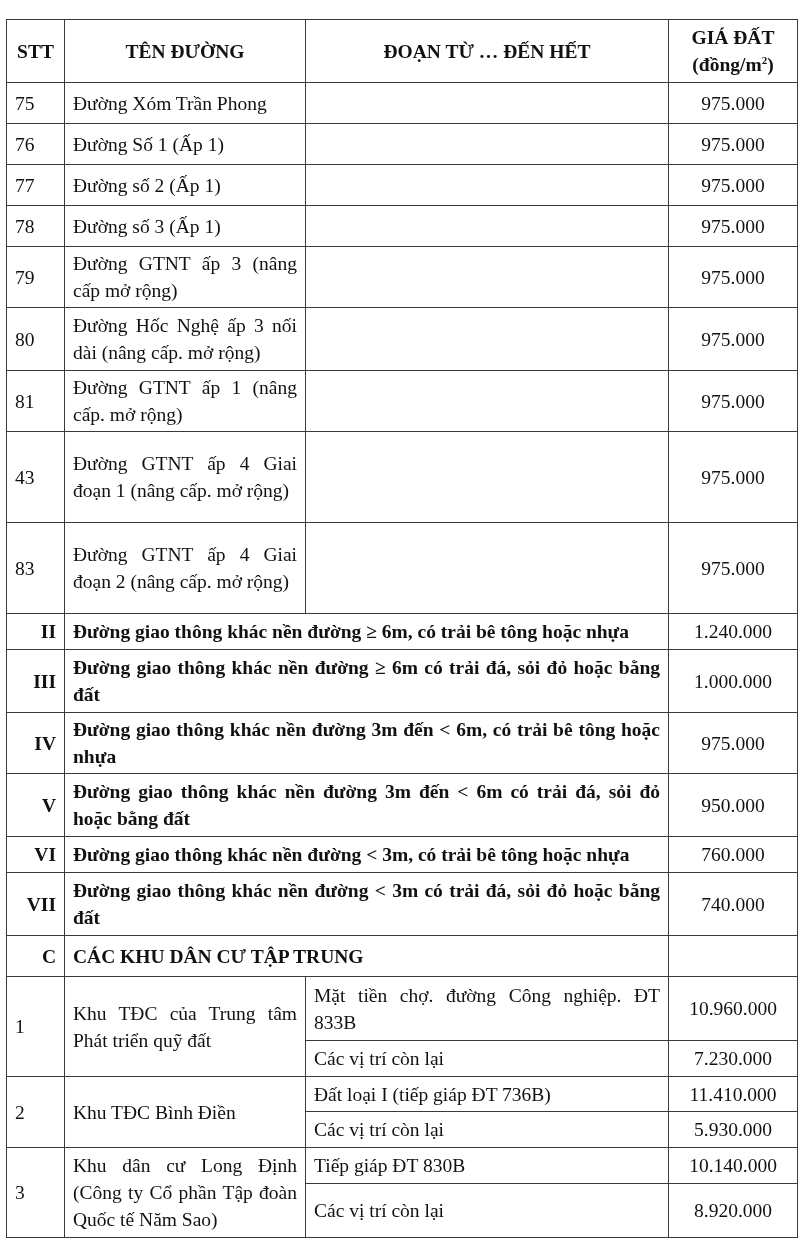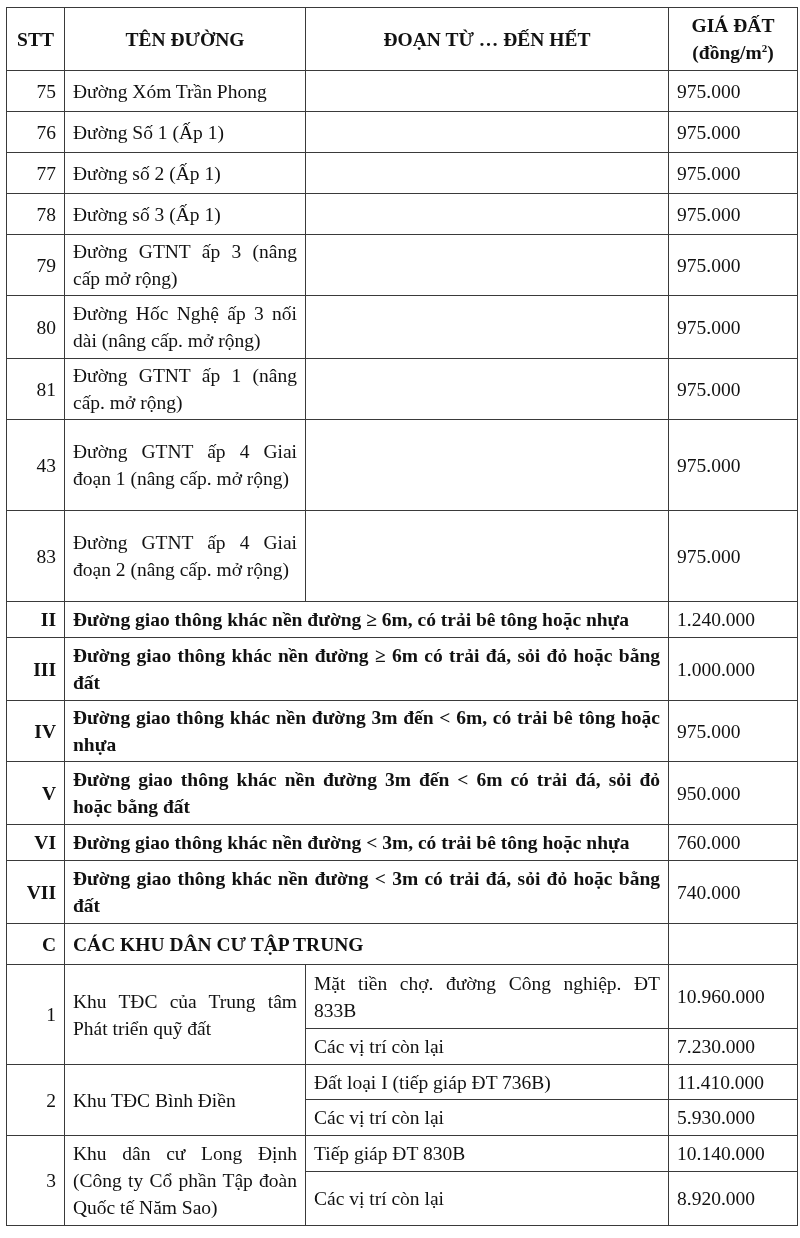--- a/index.html
+++ b/index.html
@@ -1,31 +1,31 @@
 <!DOCTYPE html>
 <html><head>
 <meta charset="utf-8">
 <style>
   html, body { margin: 0; padding: 0; background: #ffffff; }
   body { width: 800px; height: 1238px; position: relative; overflow: hidden;
          font-family: "Liberation Serif", "DejaVu Serif", serif; color: #111; }
   table.price-table {
-    position: absolute; left: 6px; top: 7px;
+    position: absolute; left: 6px; top: 19px;
     border-collapse: collapse; table-layout: fixed;
     width: 791px;
   }
   table.price-table td, table.price-table th {
     border: 1.5px solid #3a3a3a;
     font-size: 19.5px; line-height: 27px;
     padding: 3px 8px;
     vertical-align: middle;
   }
   th { font-weight: bold; text-align: center; }
-  td.stt { text-align: right; padding: 3px 2px; }
-  td.price { }
+  td.stt { text-align: left; padding: 3px 2px; }
+  td.price { text-align: center; }
   td.name { text-align: justify; }
   td.bold { font-weight: bold; }
   td.roman { font-weight: bold; text-align: right; }
   sup { font-size: 11px; line-height: 0; }
 </style>
 </head>
 <body>
 
 <table class="price-table">
   <colgroup>

